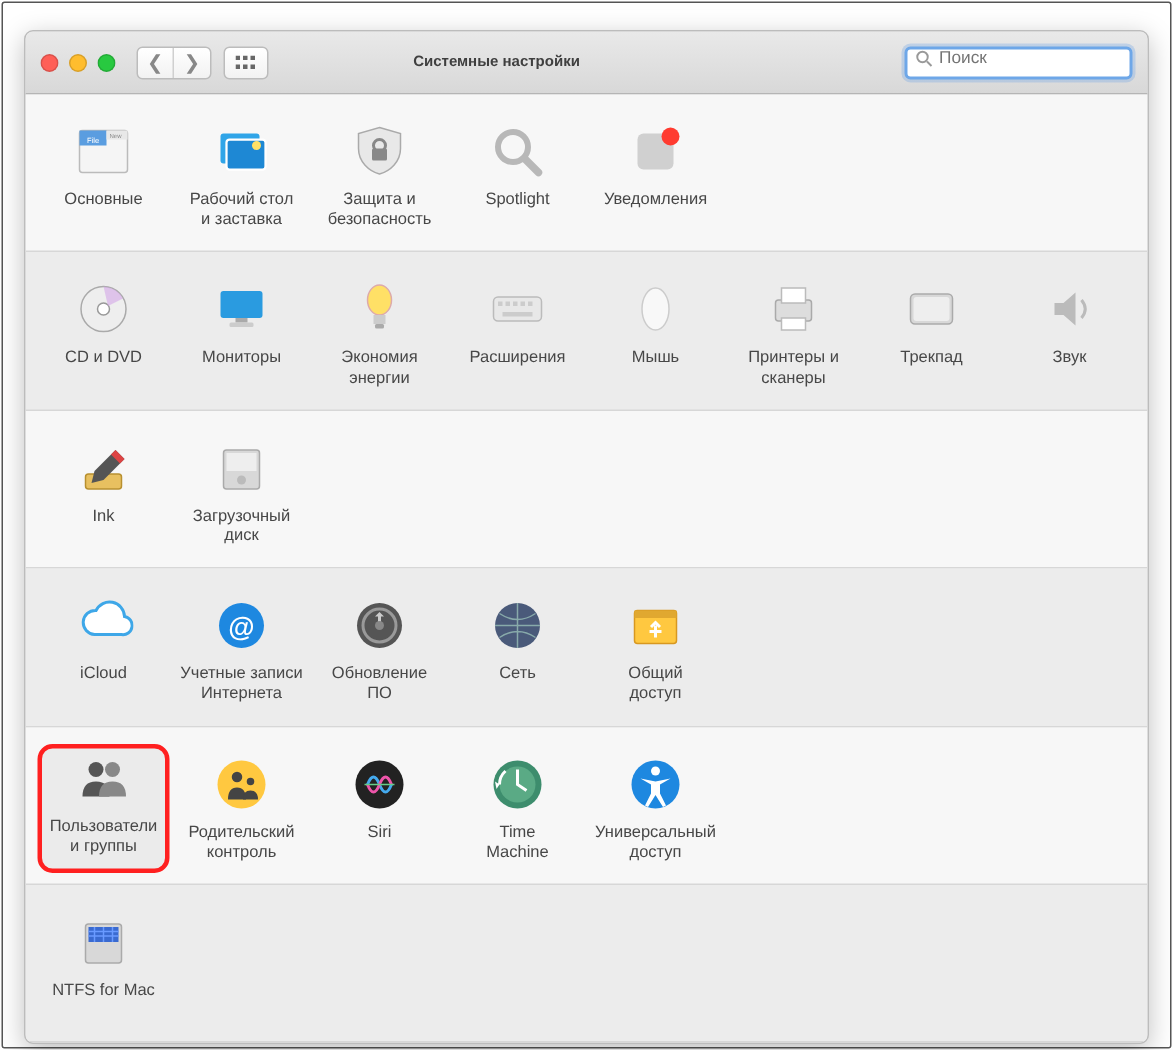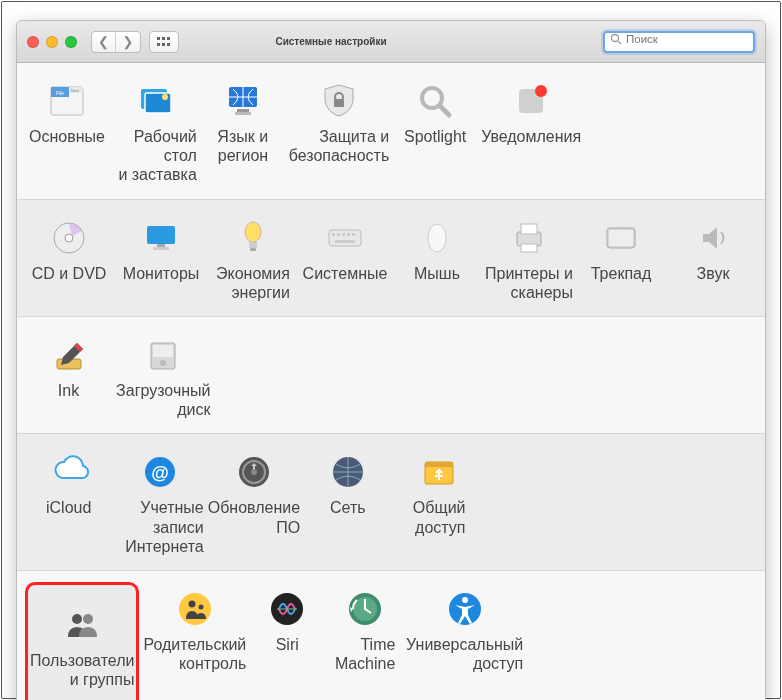--- a/index.html
+++ b/index.html
@@ -14,23 +14,23 @@
 .navseg span { width: 24px; display: flex; align-items: center; justify-content: center; color: #888; font-size: 13px; }
 .navseg span:first-child { border-right: 1px solid #d0d0d0; }
 .gridbtn { border: 1px solid #bcbcbc; border-radius: 4px; background: linear-gradient(#fff,#f2f2f2); height: 22px; width: 30px; display: flex; align-items: center; justify-content: center; color: #555; font-size: 12px; }
 .title { flex: 1; text-align: center; font-size: 10px; font-weight: 600; color: #3f3f3f; margin-left: -120px; }
 .search { width: 152px; height: 22px; border: 2px solid #6ea7e8; border-radius: 4px; background: #fff; display: flex; align-items: flex-start; padding: 0 5px; gap: 4px; box-shadow: 0 0 0 2px rgba(120,170,230,.35); }
 .search svg { flex-shrink: 0; }
 .search input { border: 0; outline: 0; font-size: 11.5px; width: 100%; color: #888; background: transparent; }
 .section { display: grid; grid-template-columns: repeat(8, 1fr); padding: 14px 6px 10px; border-bottom: 1px solid #d7d7d7; background: #f7f7f7; }
 .section.alt { background: #ececec; }
 .item { display: flex; flex-direction: column; align-items: center; text-align: center; gap: 6px; padding: 4px 2px; cursor: pointer; border-radius: 6px; }
-.item .lbl { font-size: 16px; color: #474747; line-height: 1.2; min-height: 26px; white-space: pre-line; text-align: right; }
+.item .lbl { font-size: 11px; color: #474747; line-height: 1.2; min-height: 26px; white-space: pre-line; }
 .ic { width: 40px; height: 40px; display: flex; align-items: center; justify-content: center; }
-.hl { border: 3px solid #ff2020; border-radius: 10px; margin: -3px 2px; padding: 20px 2px; background: rgba(150,150,150,.12); }
+.hl { border: 3px solid #ff2020; border-radius: 10px; margin: -3px 2px; padding: 0 2px; background: rgba(150,150,150,.12); }
 svg { display: block; }
 </style>
 </head>
 <body>
 
 <div class="outer">
 <div class="window">
   <div class="titlebar">
     <div class="traffic">
       <div class="dot red"></div>
@@ -83,32 +83,20 @@
                 <rect x="10" y="12" width="26" height="20" rx="2" fill="#1e88d4" stroke="#fff" stroke-width="1.5"></rect>
                 <circle cx="30" cy="16" r="3" fill="#ffe066"></circle>
               </svg>
             </div>
             <div class="lbl">Рабочий стол
 и заставка</div>
           </div>
           <div class="item">
             <div class="ic">
               <svg width="40" height="40" viewBox="0 0 40 40">
-                <rect x="6" y="6" width="28" height="20" rx="2" fill="#2878d8"></rect>
-                <path d="M20 6v20M6 16h28M10 8q10 8 0 16M30 8q-10 8 0 16" stroke="#fff" fill="none" stroke-width="1"></path>
-                <rect x="14" y="28" width="12" height="3" fill="#999"></rect>
-                <rect x="12" y="31" width="16" height="3" fill="#bbb"></rect>
-              </svg>
-            </div>
-            <div class="lbl">Язык и
-регион</div>
-          </div>
-          <div class="item">
-            <div class="ic">
-              <svg width="40" height="40" viewBox="0 0 40 40">
                 <path d="M20 4l14 4v10c0 9-7 15-14 17-7-2-14-8-14-17V8z" fill="#e8e8e8" stroke="#aaa"></path>
                 <circle cx="20" cy="16" r="4" fill="none" stroke="#888" stroke-width="2"></circle>
                 <rect x="15" y="18" width="10" height="8" rx="1" fill="#888"></rect>
               </svg>
             </div>
             <div class="lbl">Защита и
 безопасность</div>
           </div>
           <div class="item">
             <div class="ic">
@@ -175,21 +163,21 @@
                 <g fill="#ccc">
                   <rect x="7" y="15" width="3" height="3"></rect>
                   <rect x="12" y="15" width="3" height="3"></rect>
                   <rect x="17" y="15" width="3" height="3"></rect>
                   <rect x="22" y="15" width="3" height="3"></rect>
                   <rect x="27" y="15" width="3" height="3"></rect>
                   <rect x="10" y="22" width="20" height="3"></rect>
                 </g>
               </svg>
             </div>
-            <div class="lbl">Системные</div>
+            <div class="lbl">Расширения</div>
           </div>
           <div class="item">
             <div class="ic">
               <svg width="40" height="40" viewBox="0 0 40 40">
                 <ellipse cx="20" cy="20" rx="9" ry="14" fill="#f8f8f8" stroke="#ccc"></ellipse>
               </svg>
             </div>
             <div class="lbl">Мышь</div>
           </div>
           <div class="item">

